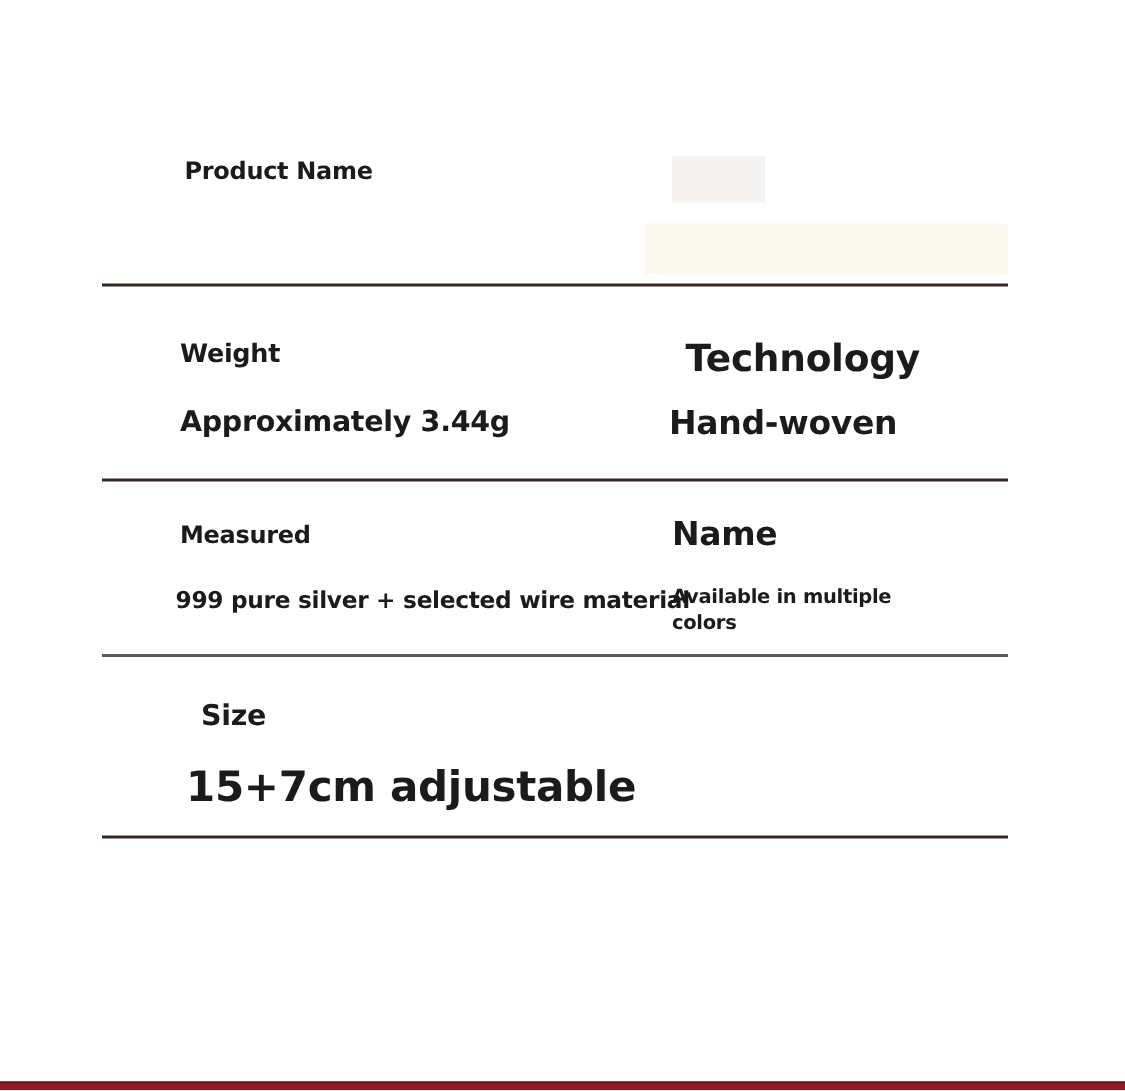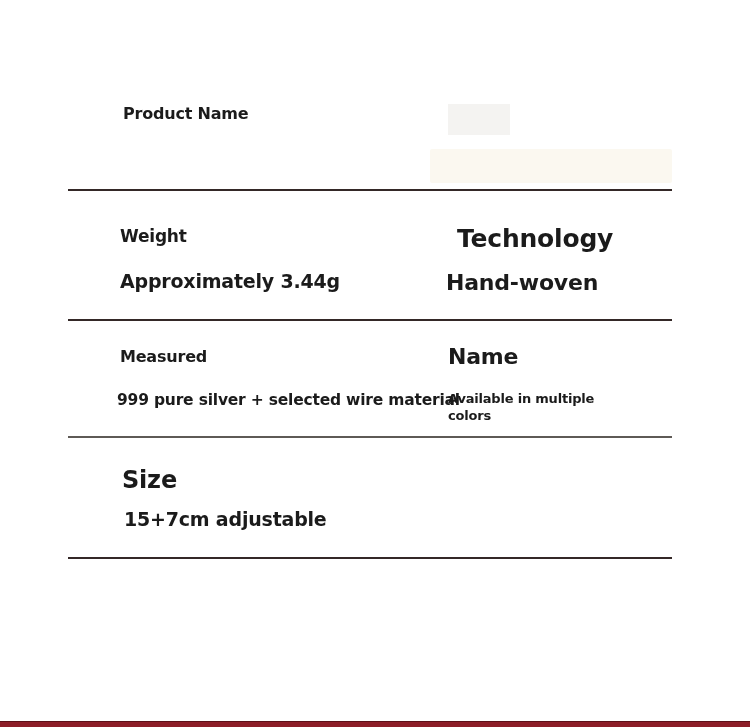--- a/index.html
+++ b/index.html
@@ -47,22 +47,22 @@
   .div-2{top:319px;}
 
   
   .material-label{left:120px;top:347px;font-size:16px;}
   .material-value{left:117px;top:391px;font-size:15.5px;text-align:center;}
   .color-label{left:448px;top:344px;font-size:22px;}
   .color-value{left:448px;top:391px;font-size:13px;width:160px;line-height:16.5px;}
   .div-3{top:436px;}
 
   
-  .size-label{left:122px;top:466px;font-size:24px;}
-  .size-value{left:124px;top:508px;font-size:19px;}
+  .size-label{left:134px;top:466px;font-size:19px;}
+  .size-value{left:124px;top:508px;font-size:28px;}
   .div-4{top:557px;}
 
   
   .footnote{left:120px;top:590px;font-size:13.5px;}
 </style>
 </head>
 <body>
 
 <div class="sheet">
 

